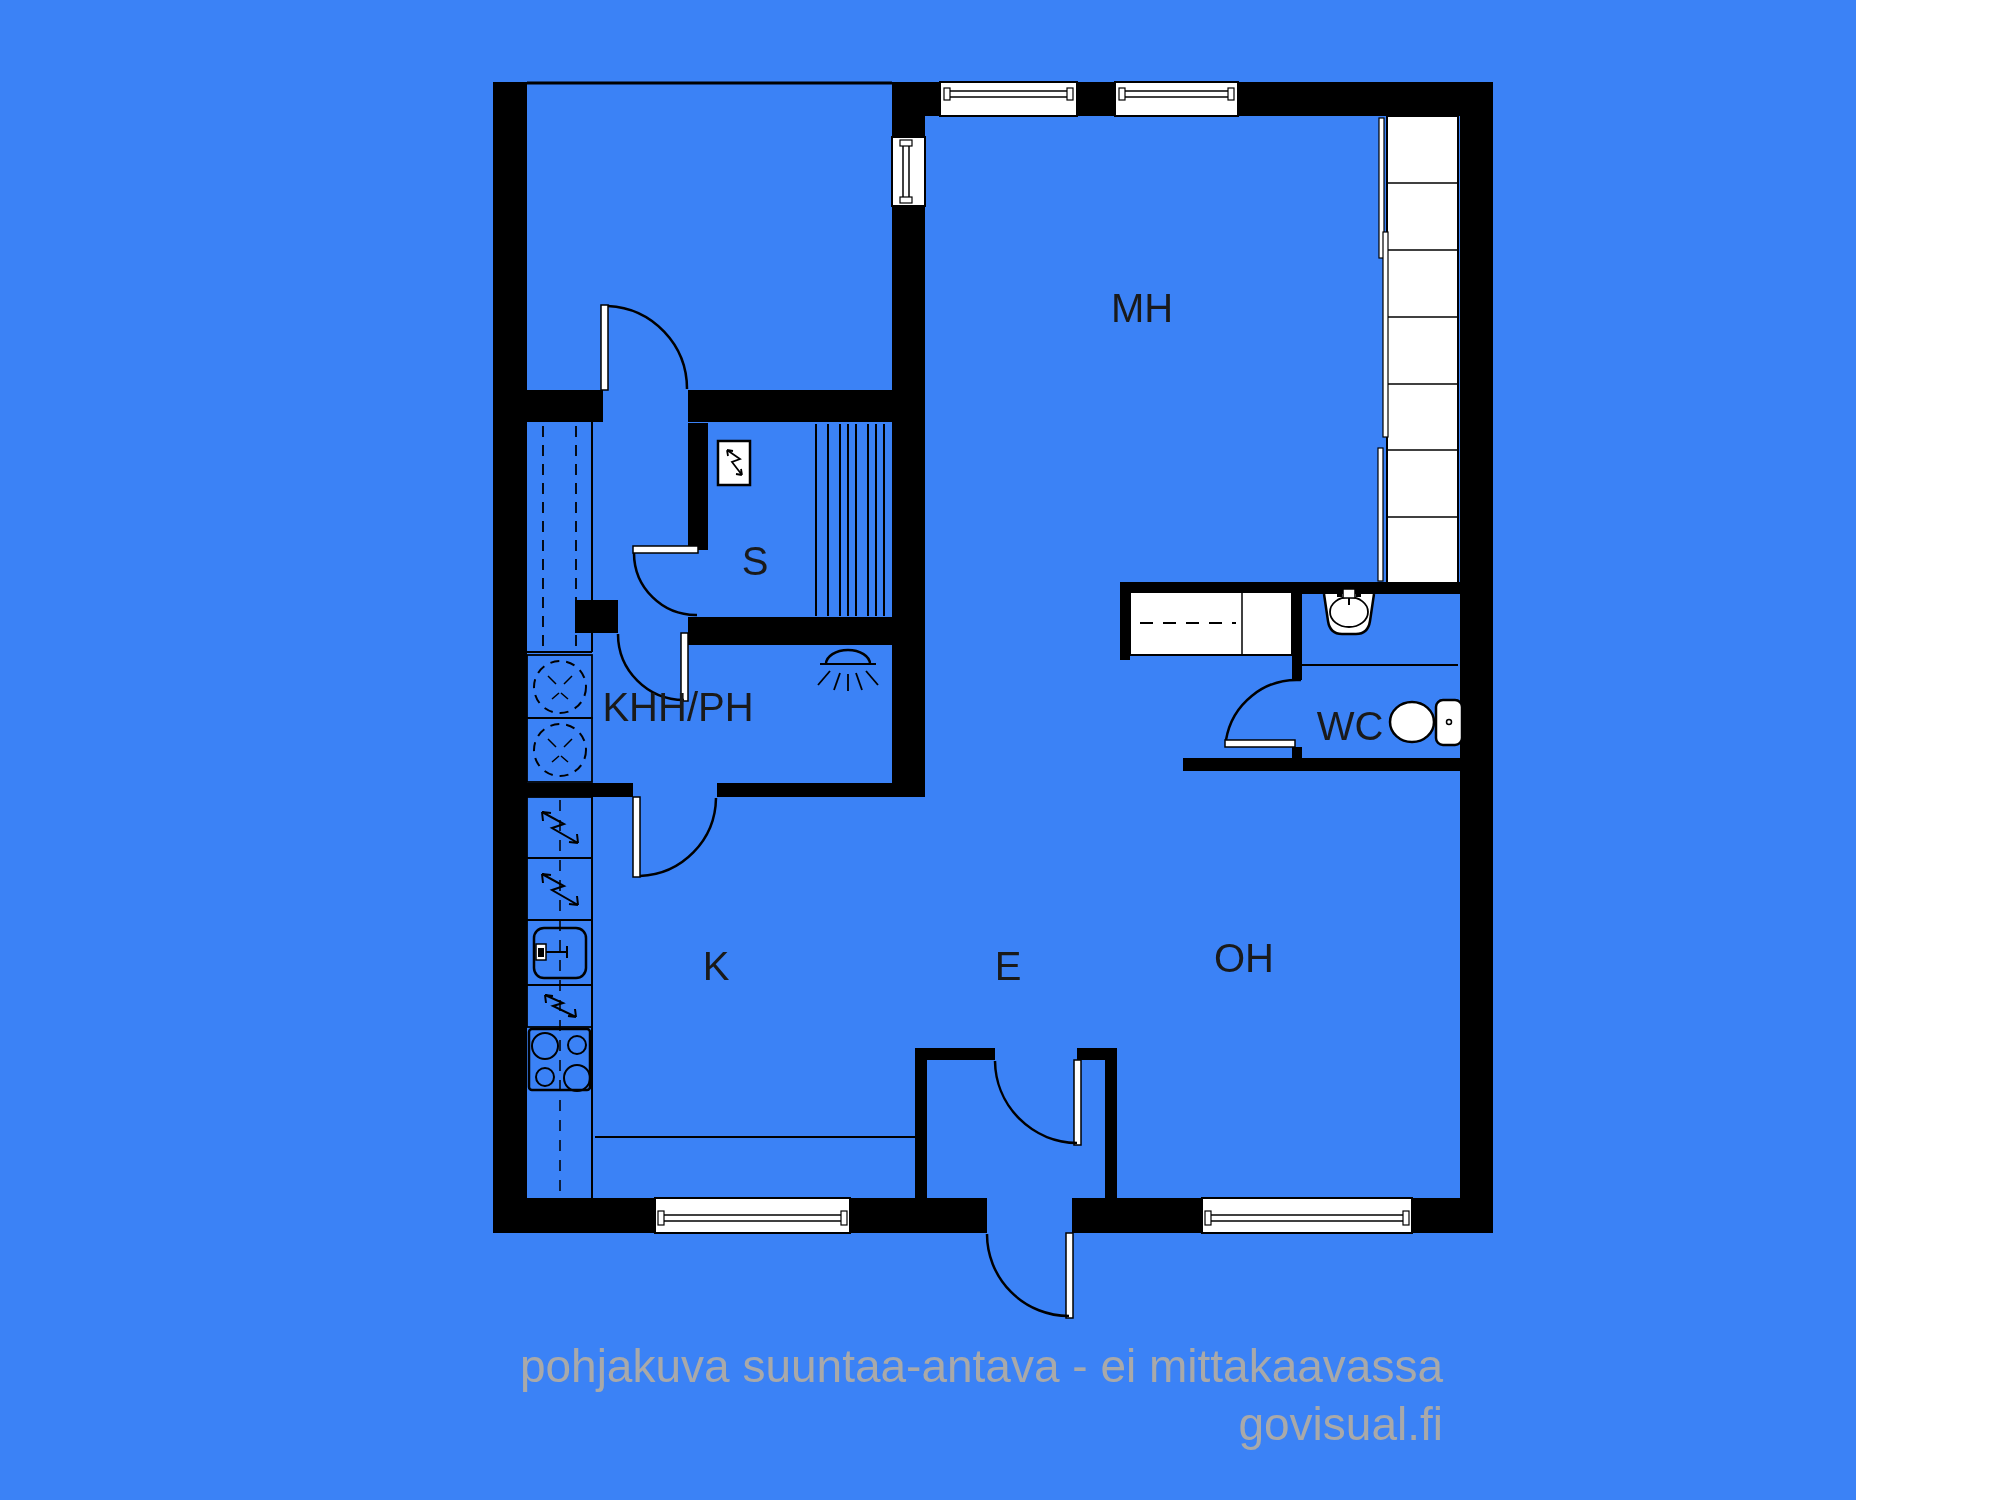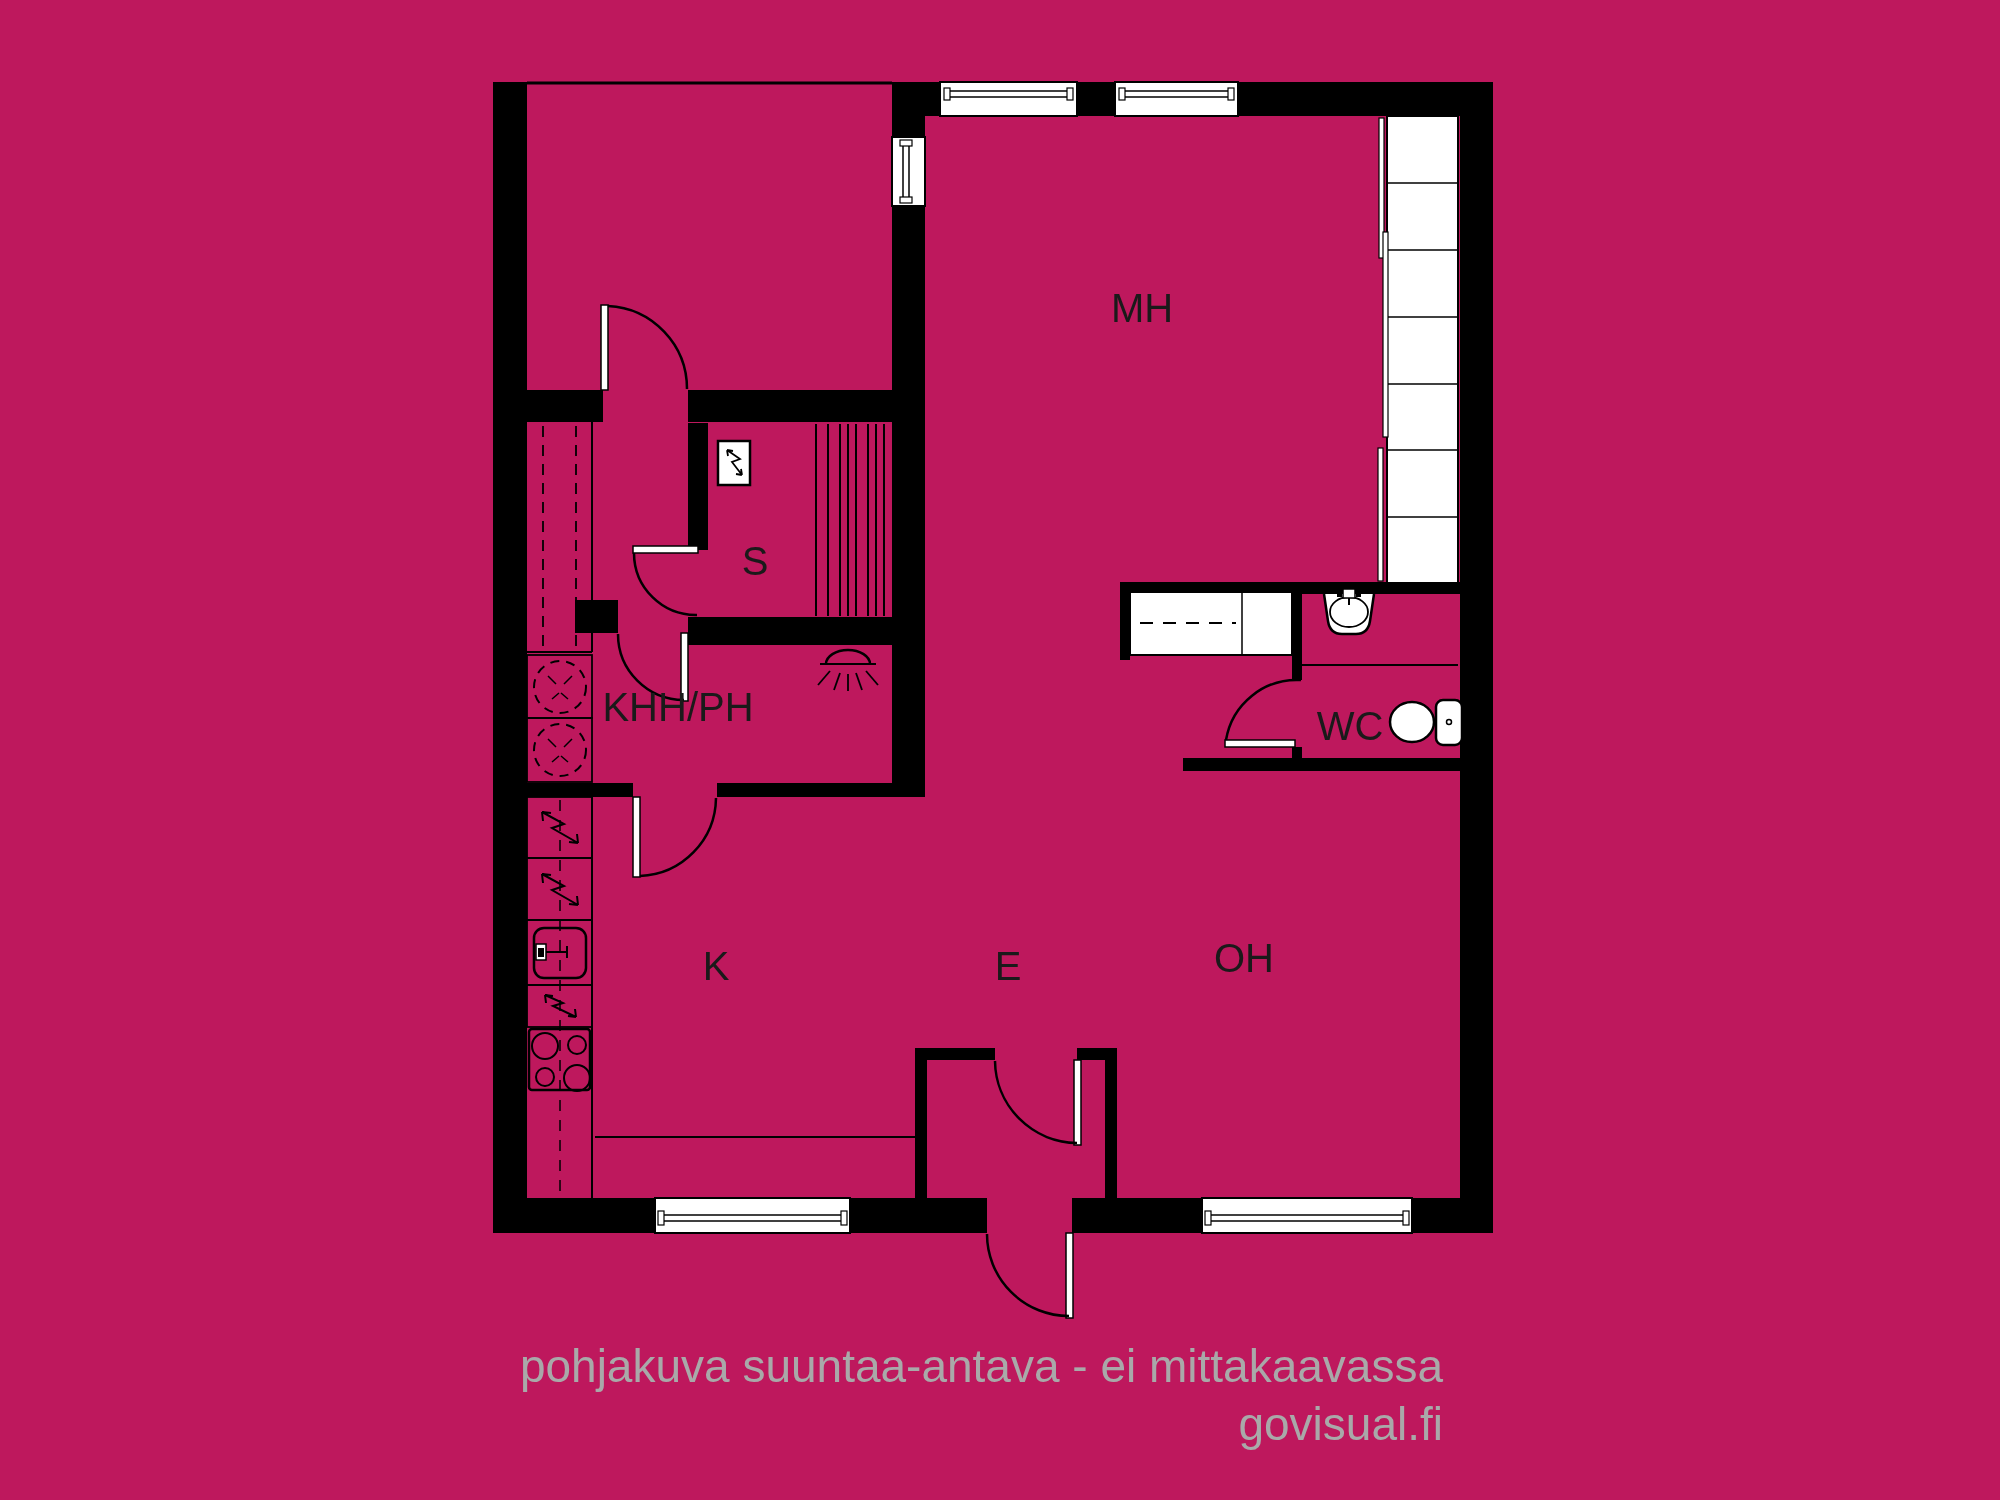--- a/index.html
+++ b/index.html
@@ -1,20 +1,20 @@
 <!DOCTYPE html>
 <html><head>
 <meta charset="utf-8">
 <title>Floor plan</title>
 <style>
   html,body{margin:0;padding:0;background:#ffffff;}
   .stage{
     position:relative;
-    width:2000px;height:1500px;
-    background:#be185d;
+    width:1856px;height:1500px;
+    background:#3b82f6;
     overflow:hidden;
     font-family:"Liberation Sans", sans-serif;
   }
   .stage svg{position:absolute;inset:0;display:block;}
   text.room-label{
     font-family:"Liberation Sans", sans-serif;
     font-size:40px;
     fill:#1a1a1a;
   }
   text.footer-text{

